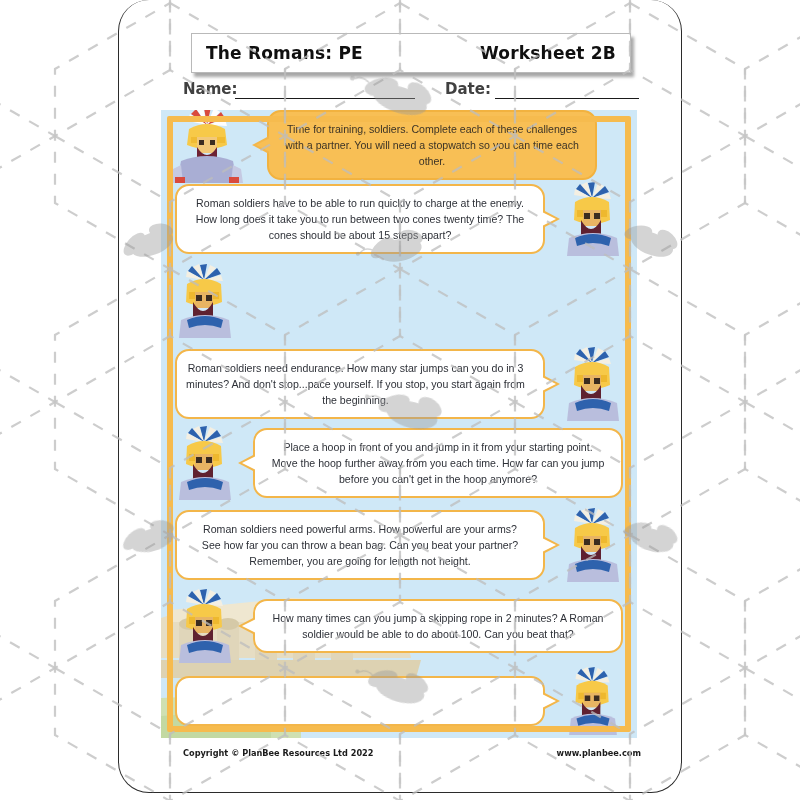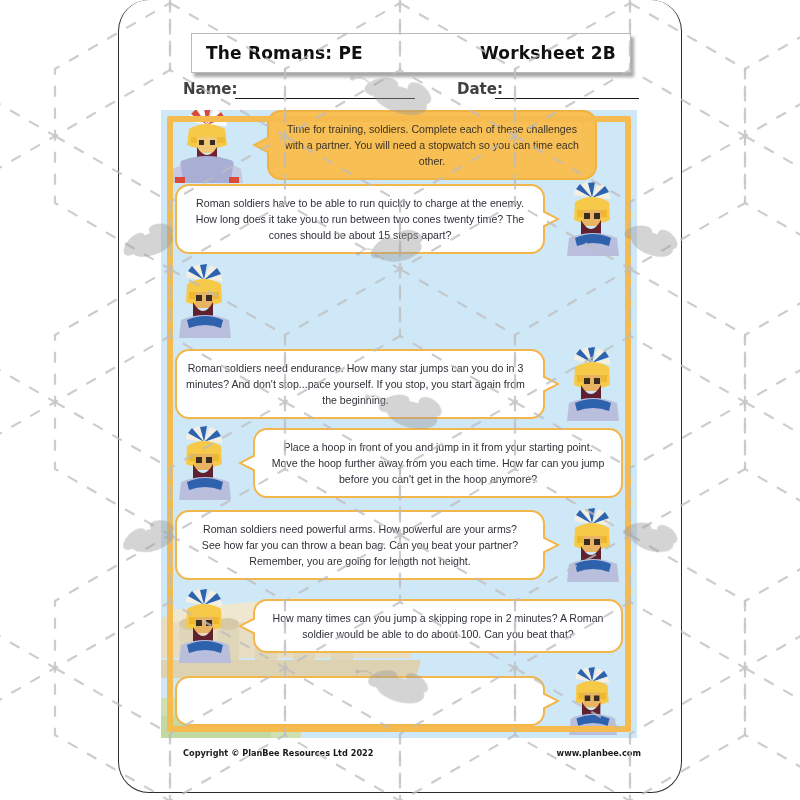--- a/index.html
+++ b/index.html
@@ -143,21 +143,21 @@
   <div class="sheet">
 
     <div class="titlebar">
       <span class="tb-text">The Romans: PE</span>
       <span class="tb-text">Worksheet 2B</span>
     </div>
 
     <div class="namerow">
       <span class="nd-label" style="left:0;">Name:</span>
       <span class="nd-line" style="left:52px;width:180px;"></span>
-      <span class="nd-label" style="left:274px;">Date:</span>
+      <span class="nd-label" style="left:262px;">Date:</span>
       <span class="nd-line" style="left:312px;width:144px;"></span>
     </div>
 
     <div class="panel">
       <div class="panel-inner">
 
         <svg class="ruins" viewBox="0 0 476 190" preserveAspectRatio="none">
           <path d="M0 70 L30 60 L120 52 L200 56 L240 66 L250 110 L0 110 Z" fill="#e6ddc3"></path>
           <path d="M10 62 L130 50 L205 55 L232 64 L232 74 L10 74 Z" fill="#efe7d0"></path>
           <rect x="18" y="74" width="22" height="40" fill="#e0d6ba"></rect>

